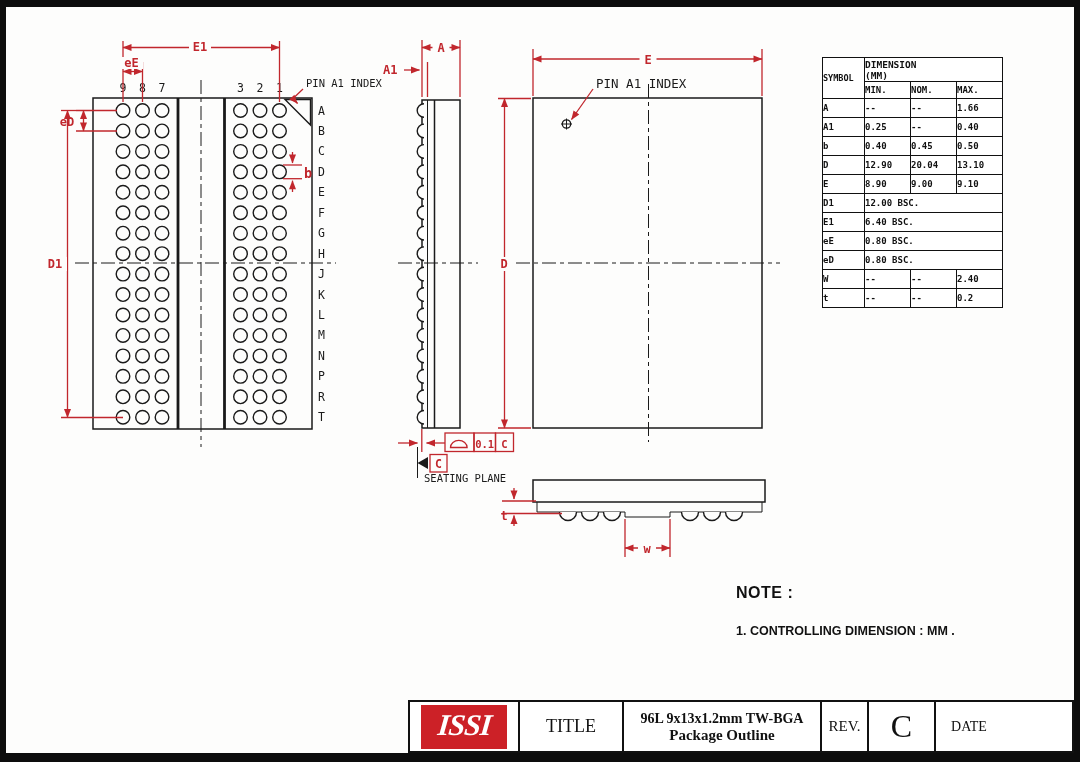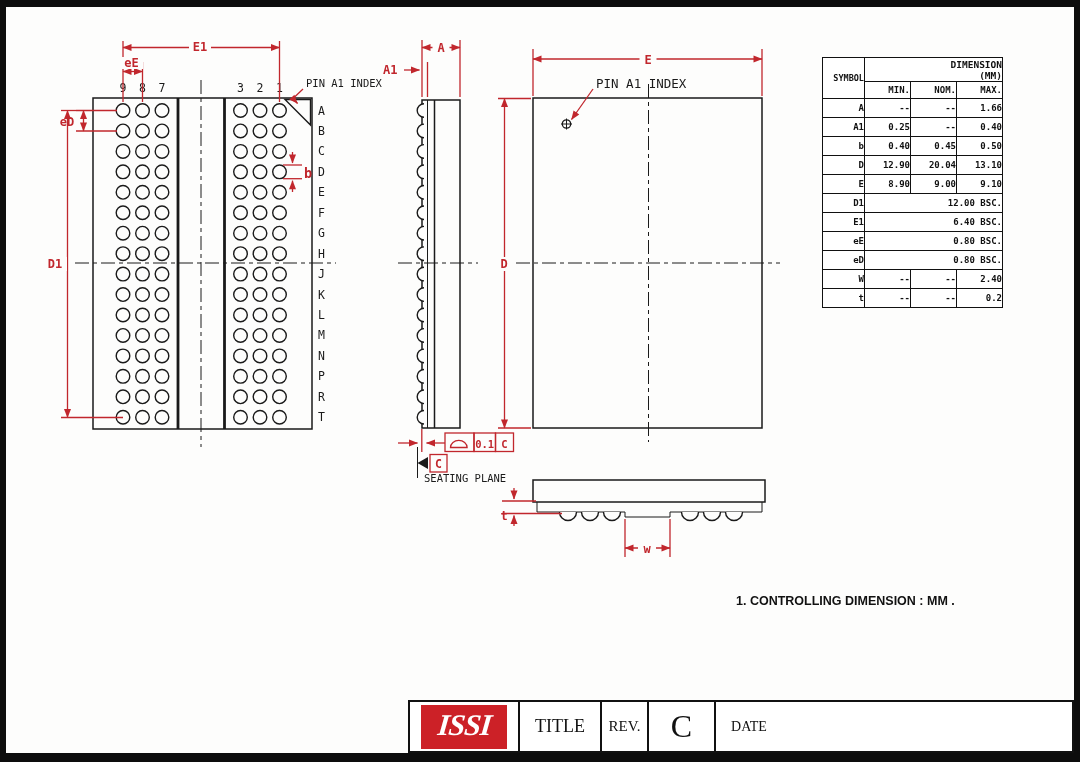--- a/index.html
+++ b/index.html
@@ -22,42 +22,42 @@
   .cadmd{font-size:12.5px}
   .lab{font-size:12px;font-weight:bold}
   .lab-lg{font-size:13.5px;font-weight:bold}
   #g-balls circle, #g-side-bumps path, #g-profile-balls path{fill:#fdfdfc;stroke:#1a1a1a;stroke-width:1.4}
   #g-col-labels text,#g-row-labels text{font-size:11.5px;fill:#1a1a1a}
 
   
   .dimtable{position:absolute;left:816px;top:50px;width:180px;border-collapse:collapse;
             table-layout:fixed;font-family:"DejaVu Sans Mono",monospace;font-size:9px;
             font-weight:bold;color:#111;background:#fff}
-  .dimtable th,.dimtable td{border:1.4px solid #111;text-align:right;vertical-align:middle;
+  .dimtable th,.dimtable td{border:1.4px solid #111;text-align:left;vertical-align:middle;
             height:19px;padding:0;overflow:hidden}
   .dimtable .hd1{height:24px;font-size:9.5px;line-height:11px}
   .dimtable .sub th{height:17px}
   .dimtable col.c-sym{width:42px}
   .dimtable col.c-v{width:46px}
 
   
   .note{position:absolute;left:730px;top:577px;color:#111}
   .note .h{font:bold 16px "Liberation Sans",sans-serif;letter-spacing:.5px}
-  .note .i{margin-top:10px;font:bold 12.5px "Liberation Sans",sans-serif}
+  .note .i{margin-top:22px;font:bold 12.5px "Liberation Sans",sans-serif}
 
   
   .tblock{position:absolute;left:402px;top:693px;width:666px;height:53px;display:flex;
           border:2.5px solid #111;background:#fff}
   .tc{border-right:2px solid #111;display:flex;flex-direction:column;align-items:center;
       justify-content:center;font-family:"Liberation Serif",serif;color:#111}
   .tc:last-child{border-right:none}
   .tc-logo{width:110px}
   .issi-box{background:#cc2127;width:86px;height:44px;display:flex;align-items:center;justify-content:center}
   .issi-box span{color:#fff;font:italic bold 30px "Liberation Serif",serif;letter-spacing:-1px;transform:skewX(-6deg);padding-bottom:3px}
-  .tc-titlelabel{width:82px;font-size:18px}
+  .tc-titlelabel{width:104px;font-size:18px}
   .tc-titletext{width:198px;font-weight:bold;font-size:14px;line-height:16px}
   .tc-titletext .l2{font-size:15px}
   .tc-revlabel{width:47px;font-size:15px}
   .tc-revval{width:67px;font-size:32px}
   .tc-datelabel{width:66px;font-size:14px}
   .tc-dateval{width:96px;font-weight:bold;font-size:15.5px}
 </style>
 </head>
 <body>
 
@@ -434,28 +434,33 @@
         <tr>
           <td>t</td>
           <td>--</td>
           <td>--</td>
           <td>0.2</td>
         </tr>
       </tbody>
   </table>
 
   <div class="note">
+    <div class="h">NOTE :</div>
     <div class="i">1. CONTROLLING DIMENSION : MM .</div>
   </div>
 
   <div class="tblock">
     <div class="tc tc-logo">
       <div class="issi-box">
         <span>ISSI</span>
       </div>
     </div>
     <div class="tc tc-titlelabel">TITLE</div>
+    <div class="tc tc-titletext">
+      <div>96L 9x13x1.2mm TW-BGA</div>
+      <div class="l2">Package Outline</div>
+    </div>
     <div class="tc tc-revlabel">REV.</div>
     <div class="tc tc-revval">C</div>
     <div class="tc tc-datelabel">DATE</div>
   </div>
 
 </div>
 
 </body></html>

